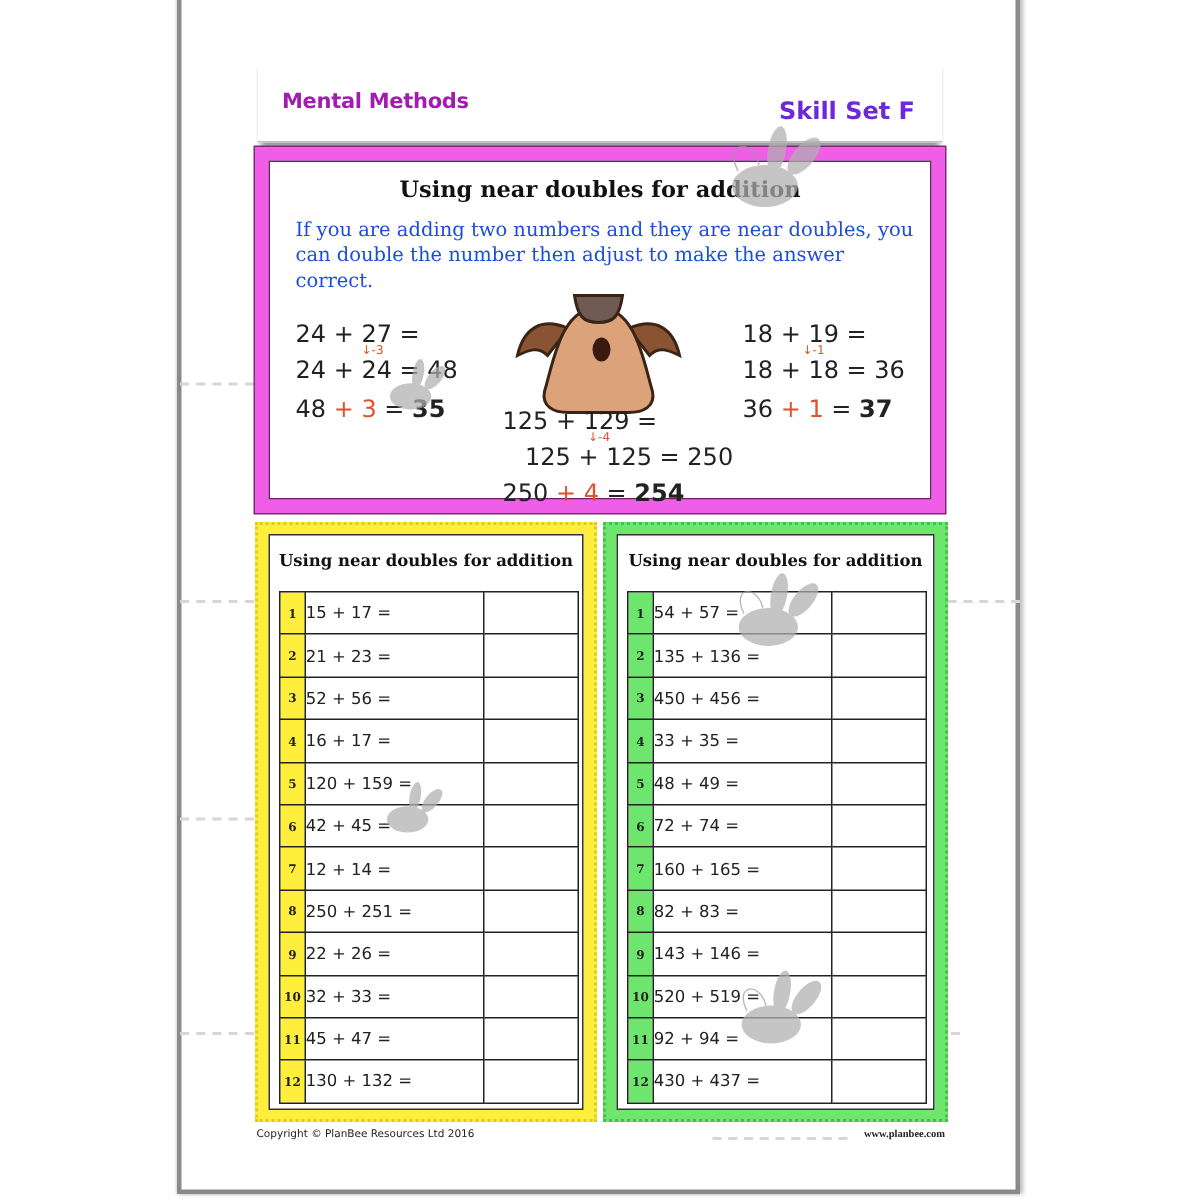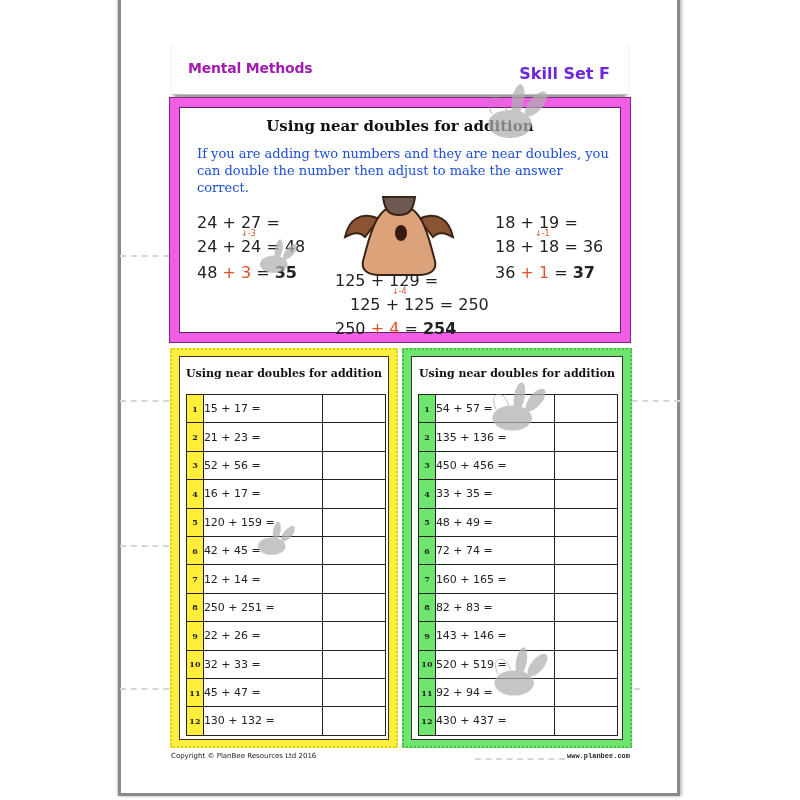--- a/index.html
+++ b/index.html
@@ -28,21 +28,21 @@
   .panel .card { position:absolute; left:7px; top:6px; right:7px; bottom:6px; background:#fff; border:1px solid #333; }
   .panel .card h3 { margin:0; position:absolute; left:0; right:0; top:10px; text-align:center; font-size:11px; font-weight:bold; color:#111; }
   .qtable { position:absolute; left:6px; top:37px; width:200px; border-collapse:collapse; }
   .qtable td { border:1px solid #222; height:27.4px; padding:0; font-family:"DejaVu Sans", sans-serif; font-size:11px; color:#222; }
   .qtable td.num { width:16px; text-align:center; font-weight:bold; font-size:8px; font-family:"DejaVu Serif", serif; }
   .yellow .qtable td.num { background:#ffef3c; }
   .green .qtable td.num { background:#6ee66e; }
   .qtable td.q { width:120px; }
   .qtable td.ans { width:64px; }
   .footer-l { position:absolute; left:171px; top:752px; font-family:"DejaVu Sans", sans-serif; font-size:7px; font-weight:normal; color:#222; }
-  .footer-r { position:absolute; right:170px; top:752px; font-family:Liberation Mono, monospace; font-size:7px; font-weight:bold; color:#222; }
+  .footer-r { position:absolute; right:170px; top:752px; font-family:Liberation Serif, serif; font-size:7px; font-weight:bold; color:#222; }
   .bee { position:absolute; opacity:0.72; }
 </style>
 </head>
 <body>
 
 <div class="page"></div>
 
 <div>
   <div class="dash-h" style="left:200px;top:45px;width:90px;"></div>
   <div class="dash-h" style="left:470px;top:45px;width:90px;"></div>

